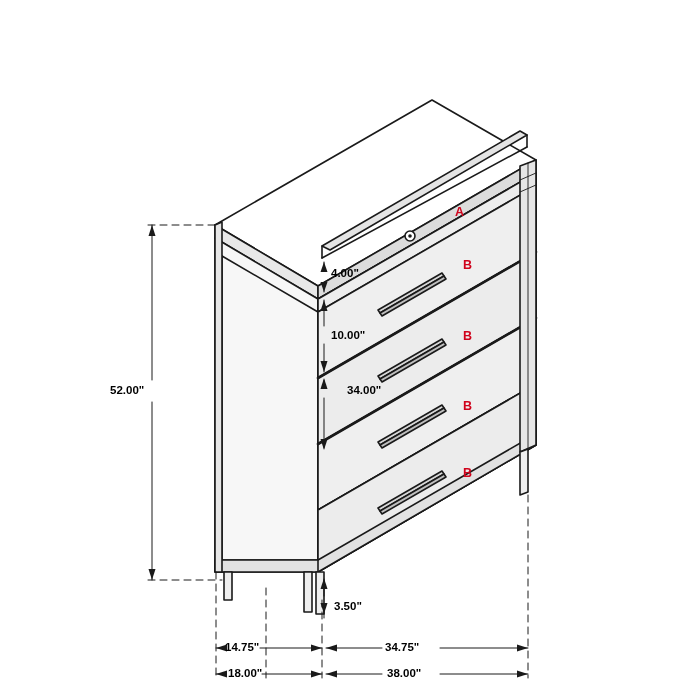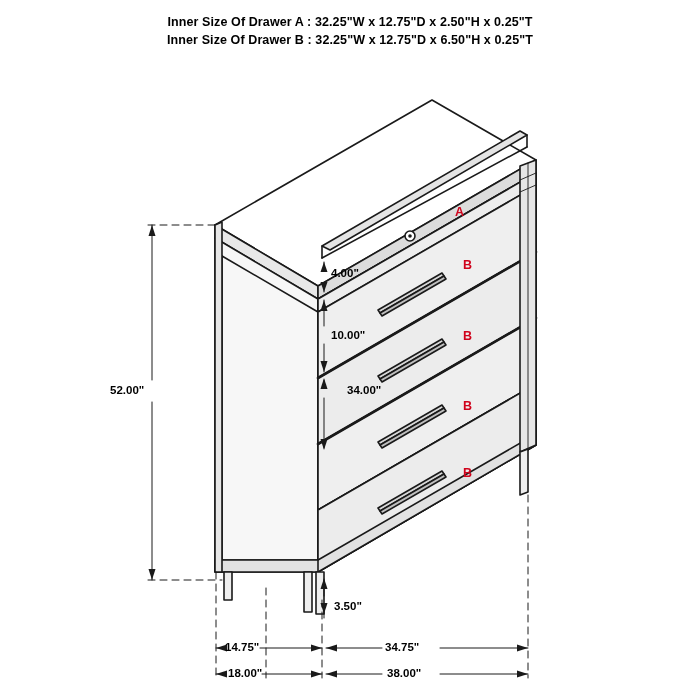--- a/index.html
+++ b/index.html
@@ -54,24 +54,20 @@
     font-weight: bold;
     color: #d0021b;
     white-space: nowrap;
   }
 </style>
 </head>
 <body>
 
 <div id="stage">
 
-  <div class="header-block">
-    <div class="header-line">Inner Size Of Drawer A : 32.25"W x 12.75"D x 2.50"H x 0.25"T</div>
-    <div class="header-line">Inner Size Of Drawer B : 32.25"W x 12.75"D x 6.50"H x 0.25"T</div>
-  </div>
 
   <svg class="diagram" viewBox="0 0 700 700">
     <g fill="none" stroke="#1a1a1a" stroke-width="1.6" stroke-linejoin="round" stroke-linecap="round">
 
       <polygon points="215,225 432,100 536,160 318,286" fill="#ffffff"></polygon>
 
       <polygon points="215,225 318,286 318,299 215,238" fill="#e8e8e8"></polygon>
       <polygon points="318,286 536,160 536,173 318,299" fill="#dcdcdc"></polygon>
 
       <polygon points="215,238 318,299 318,572 215,572" fill="#f7f7f7"></polygon>

